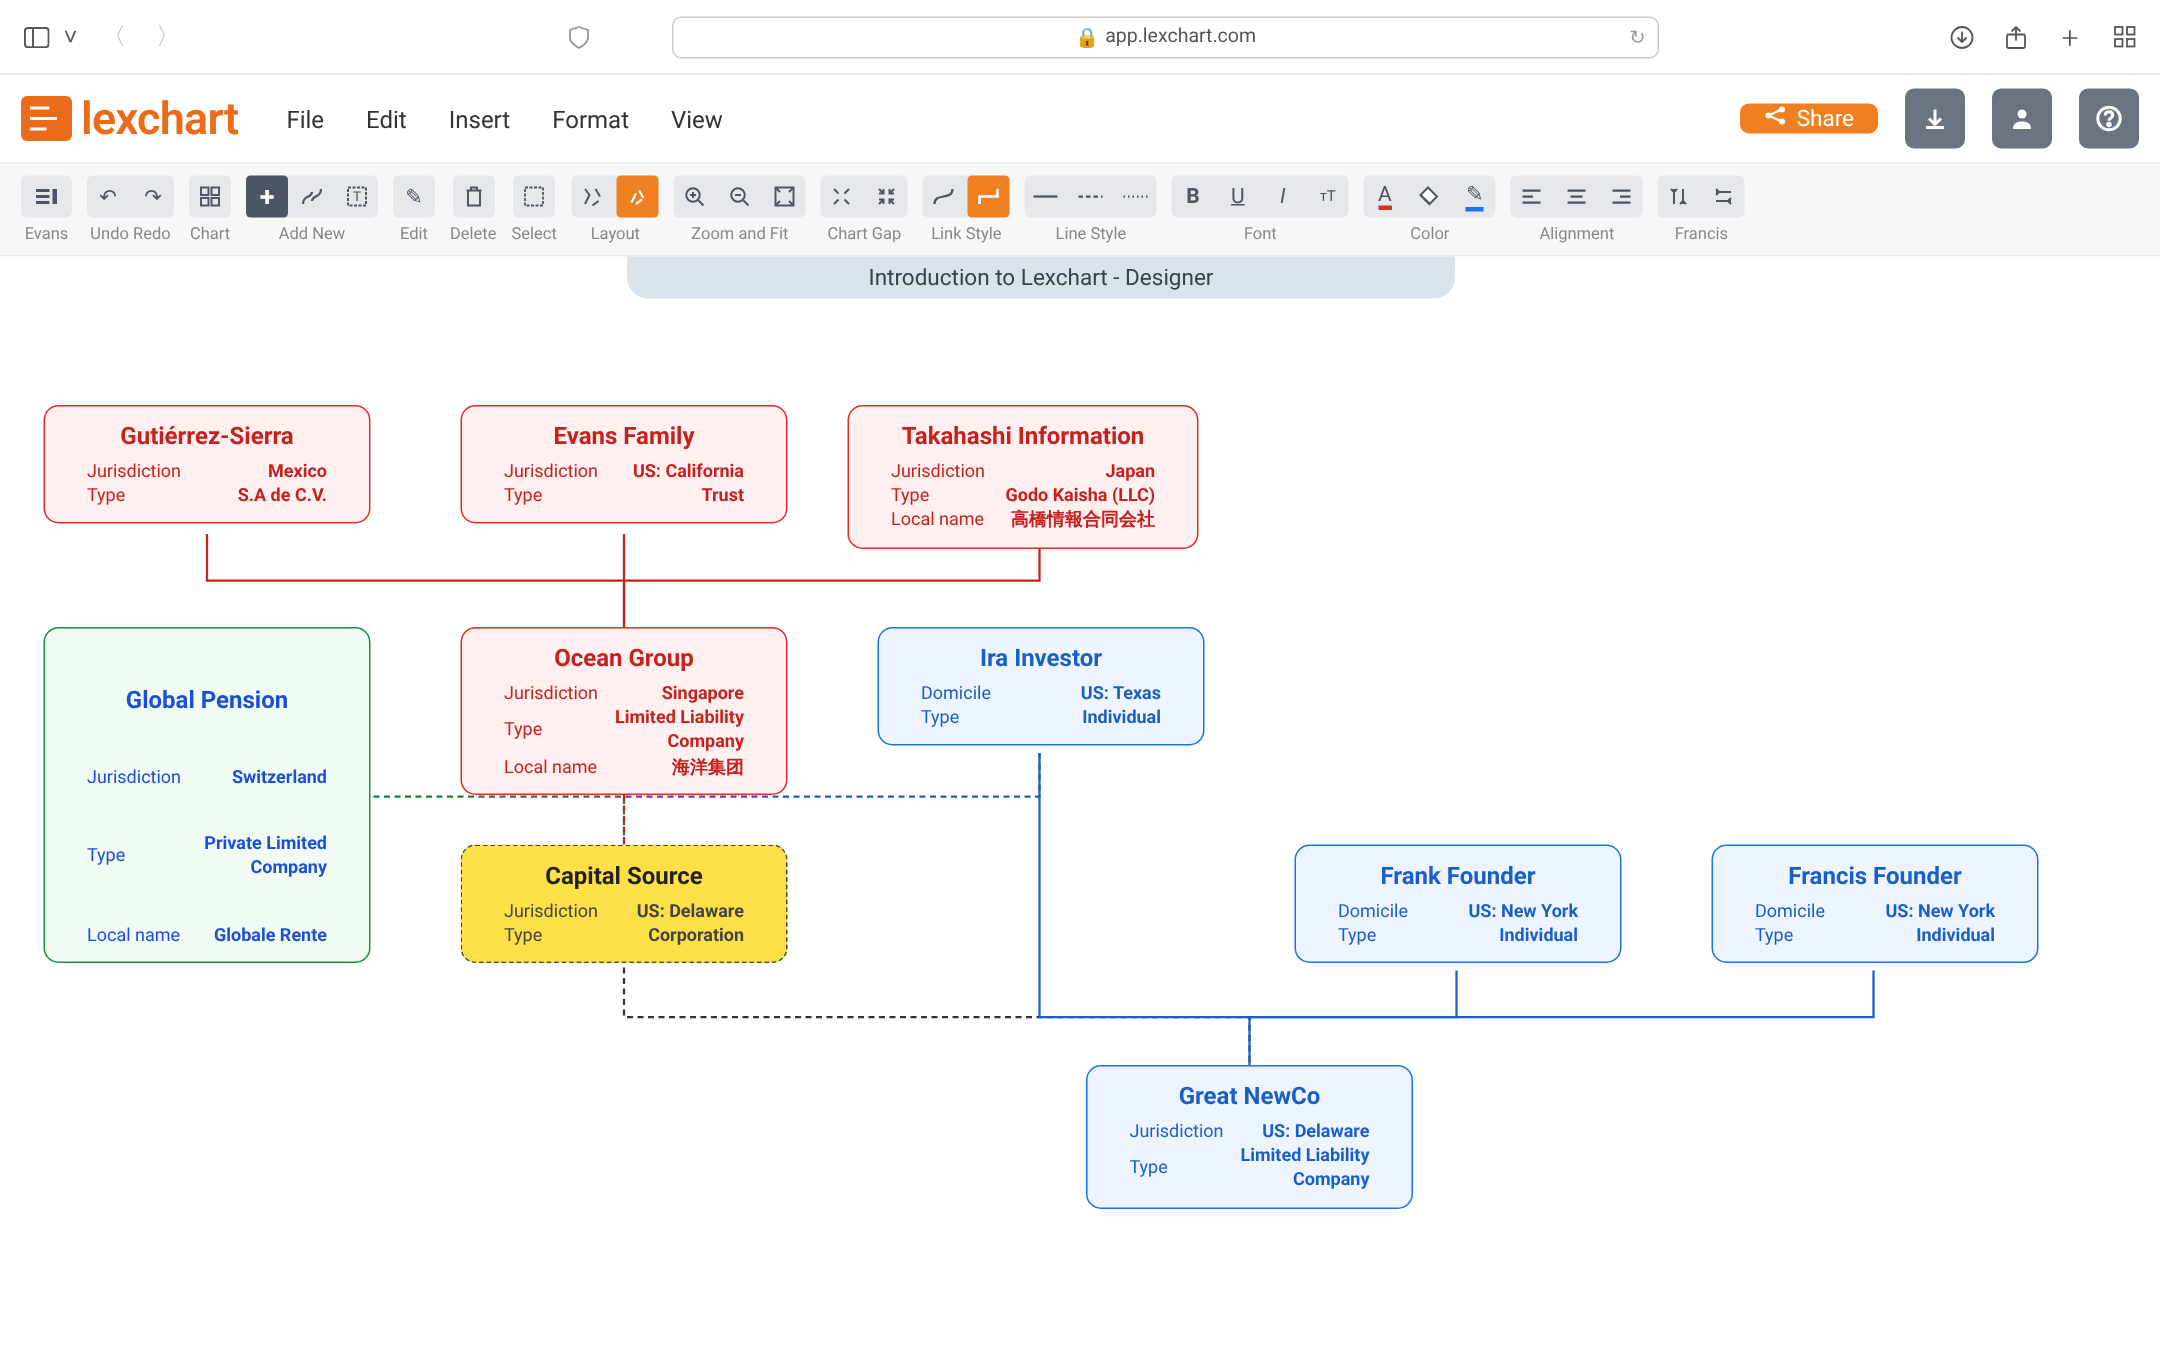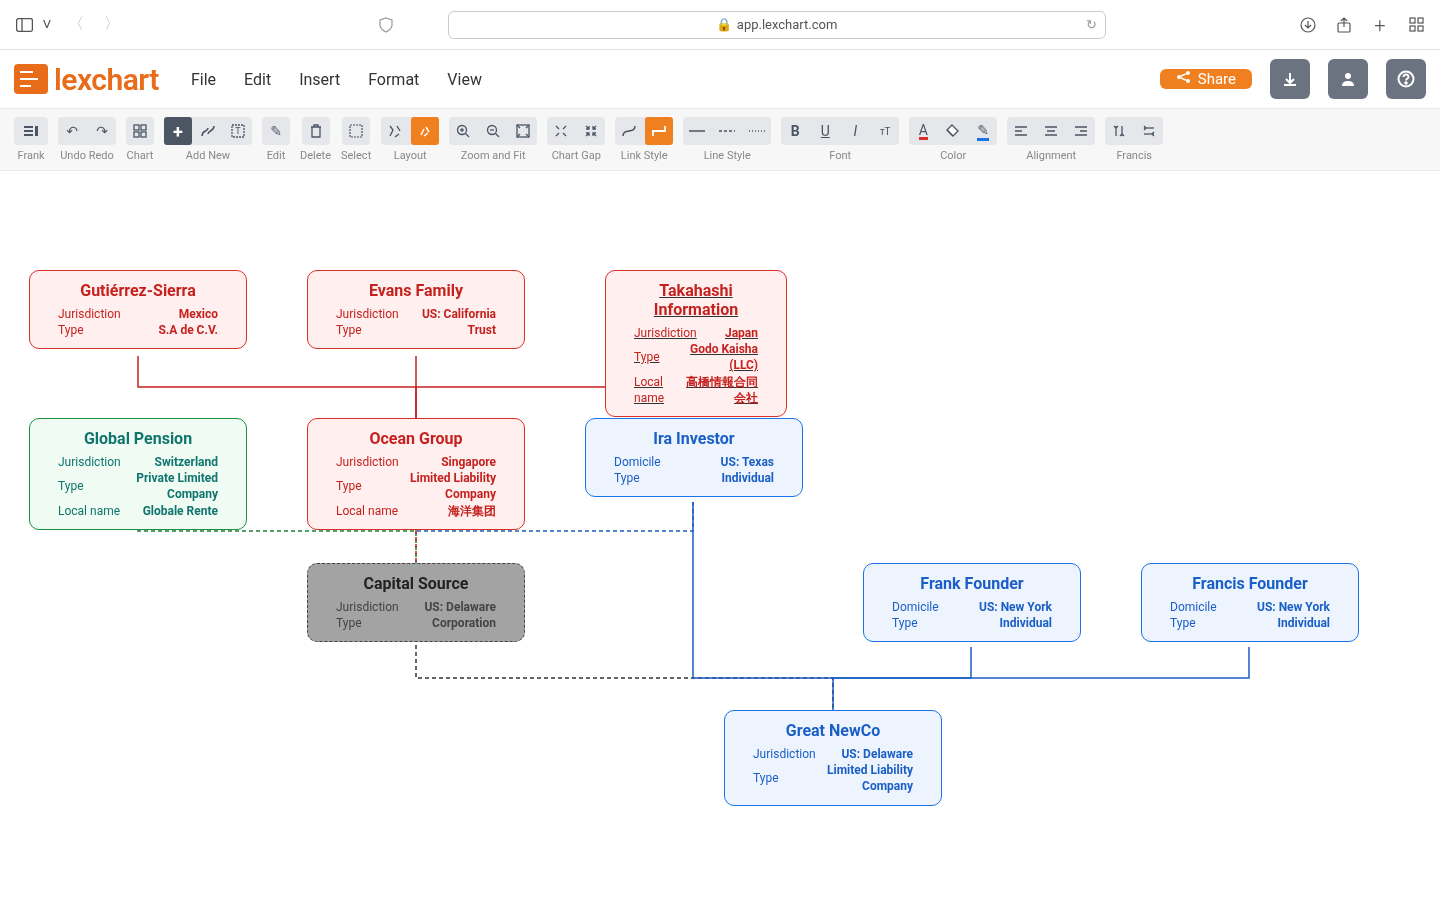--- a/index.html
+++ b/index.html
@@ -43,24 +43,24 @@
 
   .node { position: absolute; border-radius: 10px; padding: 10px 28px 10px; }
   .node-title { text-align: center; font-weight: 700; font-size: 16px; margin-bottom: 6px; }
   .node-row { display: flex; justify-content: space-between; font-size: 12px; line-height: 1.35; align-items: center; }
   .node-row .k { }
   .node-row .v { font-weight: 700; text-align: right; }
 
   .red { border: 1.5px solid #d93025; background: #fff0ef; }
   .red .node-title, .red .k, .red .v { color: #c5221f; }
   .green { border: 1.5px solid #1e8e3e; background: #f0fbf4; }
-  .green .node-title, .green .k, .green .v { color: #0f766e; }
+  .green .node-title, .green .k, .green .v { color: #1d4ed8; margin-top: 28px; }
   .blue { border: 1.5px solid #1a73e8; background: #eef4fd; }
   .blue .node-title, .blue .k, .blue .v { color: #1a5fc7; }
-  .dash { border: 1.5px dashed #444; background: #a3a3a3; }
+  .dash { border: 1.5px dashed #444; background: #fde047; }
   .dash .node-title { color: #222; }
   .dash .k, .dash .v { color: #444; }
 
   svg.links { position: absolute; left: 0; top: 0; width: 1440px; height: 729px; pointer-events: none; }
 
 </style>
 </head>
 <body>
 
 <div class="browser-bar">
@@ -158,21 +158,21 @@
     <div class="tbtns">
         <div class="tbtn tbtn-wide">
           <svg width="16" height="14" viewBox="0 0 16 14" fill="currentColor">
             <rect x="1" y="2" width="9" height="2"></rect>
             <rect x="1" y="6" width="9" height="2"></rect>
             <rect x="1" y="10" width="9" height="2"></rect>
             <rect x="12" y="2" width="3" height="10"></rect>
           </svg>
         </div>
       </div>
-    <div class="tlbl">Frank</div>
+    <div class="tlbl">Evans</div>
   </div>
   <div class="tgrp">
     <div class="tbtns">
       <div class="tbtn">↶</div>
       <div class="tbtn">↷</div>
     </div>
     <div class="tlbl">Undo Redo</div>
   </div>
   <div class="tgrp">
     <div class="tbtns">
@@ -388,20 +388,23 @@
             <line x1="2" y1="10" x2="12" y2="10"></line>
             <path d="M4 4 L2 2 M4 4 L2 6 M10 10 L12 8 M10 10 L12 12"></path>
           </svg>
         </div>
     </div>
     <div class="tlbl">Francis</div>
   </div>
 </div>
 
 <div class="canvas">
+  <div class="title-chip">
+      <span>Introduction to Lexchart - Designer</span>
+    </div>
 
   <svg class="links">
 
     <g stroke="#c5221f" stroke-width="1.5" fill="none">
       <path d="M138 185 V216 H416 V247"></path>
       <path d="M416 185 V247"></path>
       <path d="M693 185 V216 H416"></path>
     </g>
 
     <g stroke="#188038" stroke-width="1.5" fill="none" stroke-dasharray="4 3">
@@ -445,21 +448,21 @@
     <div class="node-row">
         <span class="k">Jurisdiction</span>
         <span class="v">US: California</span>
       </div>
     <div class="node-row">
         <span class="k">Type</span>
         <span class="v">Trust</span>
       </div>
   </div>
 
-  <div class="node red" style="left:605px; top:99px; width:182px;text-decoration:underline;">
+  <div class="node red" style="left:565px; top:99px; width:234px;">
     <div class="node-title">Takahashi Information</div>
     <div class="node-row">
         <span class="k">Jurisdiction</span>
         <span class="v">Japan</span>
       </div>
     <div class="node-row">
         <span class="k">Type</span>
         <span class="v">Godo Kaisha (LLC)</span>
       </div>
     <div class="node-row">

